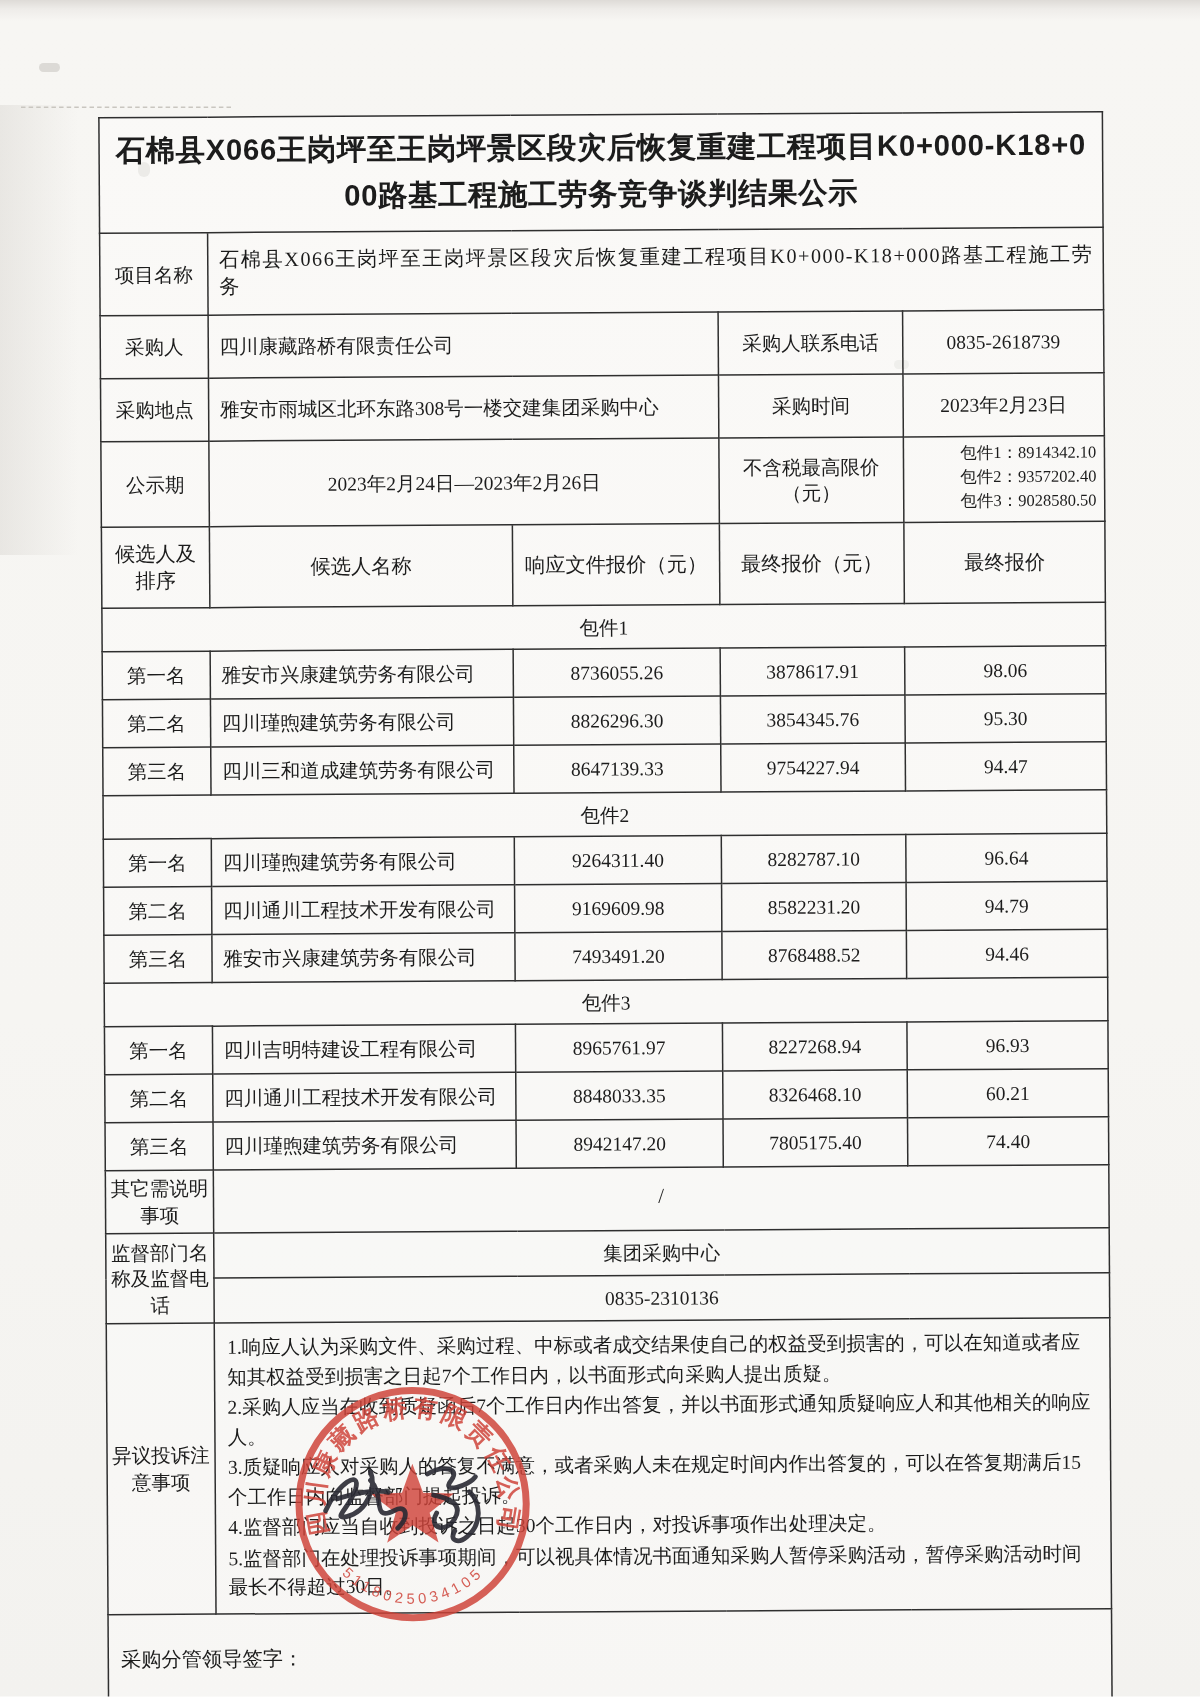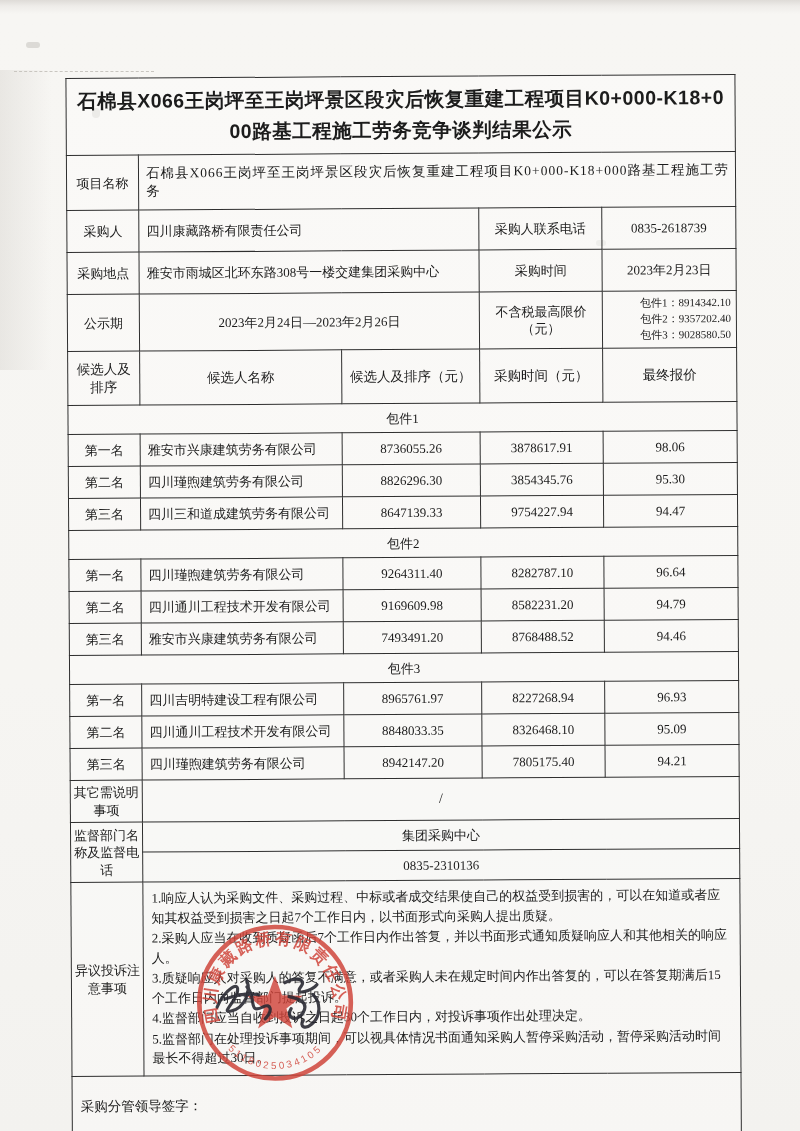--- a/index.html
+++ b/index.html
@@ -111,22 +111,22 @@
     <td class="limits">
       <div>包件1：8914342.10</div>
       <div>包件2：9357202.40</div>
       <div>包件3：9028580.50</div>
     </td>
   </tr>
 
   <tr class="hdr">
     <td class="lbl">候选人及排序</td>
     <td>候选人名称</td>
-    <td>候选人及排序（元）</td>
-    <td>采购时间（元）</td>
+    <td>响应文件报价（元）</td>
+    <td>最终报价（元）</td>
     <td>最终报价</td>
   </tr>
 
   <tr class="pkg">
     <td colspan="5">包件1</td>
   </tr>
   <tr class="rank">
     <td>第一名</td>
     <td class="left">雅安市兴康建筑劳务有限公司</td>
     <td>8736055.26</td>
@@ -181,28 +181,28 @@
     <td class="left">四川吉明特建设工程有限公司</td>
     <td>8965761.97</td>
     <td>8227268.94</td>
     <td>96.93</td>
   </tr>
   <tr class="rank">
     <td>第二名</td>
     <td class="left">四川通川工程技术开发有限公司</td>
     <td>8848033.35</td>
     <td>8326468.10</td>
-    <td>95.09</td>
+    <td>60.21</td>
   </tr>
   <tr class="rank">
     <td>第三名</td>
     <td class="left">四川瑾煦建筑劳务有限公司</td>
     <td>8942147.20</td>
     <td>7805175.40</td>
-    <td>94.21</td>
+    <td>74.40</td>
   </tr>
 
   <tr class="r-other">
     <td class="lbl">其它需说明事项</td>
     <td colspan="4" class="slash">/</td>
   </tr>
 
   <tr class="r-sup">
     <td rowspan="2" class="lbl">监督部门名称及监督电话</td>
     <td colspan="4">集团采购中心</td>

